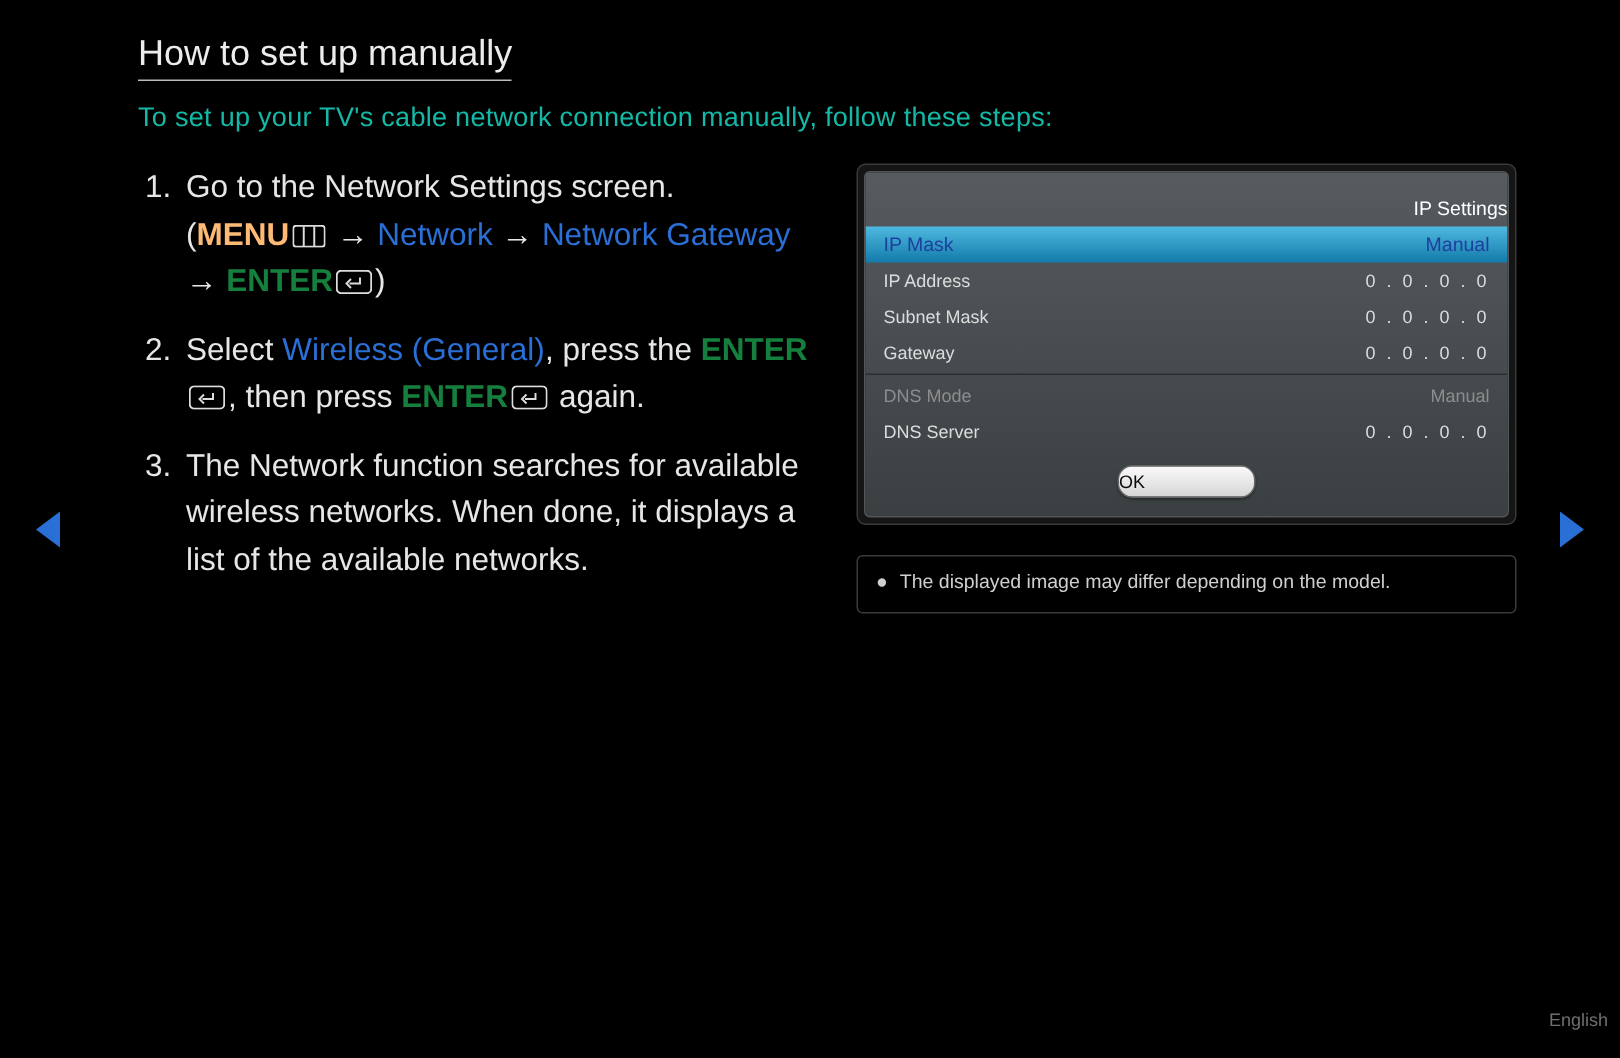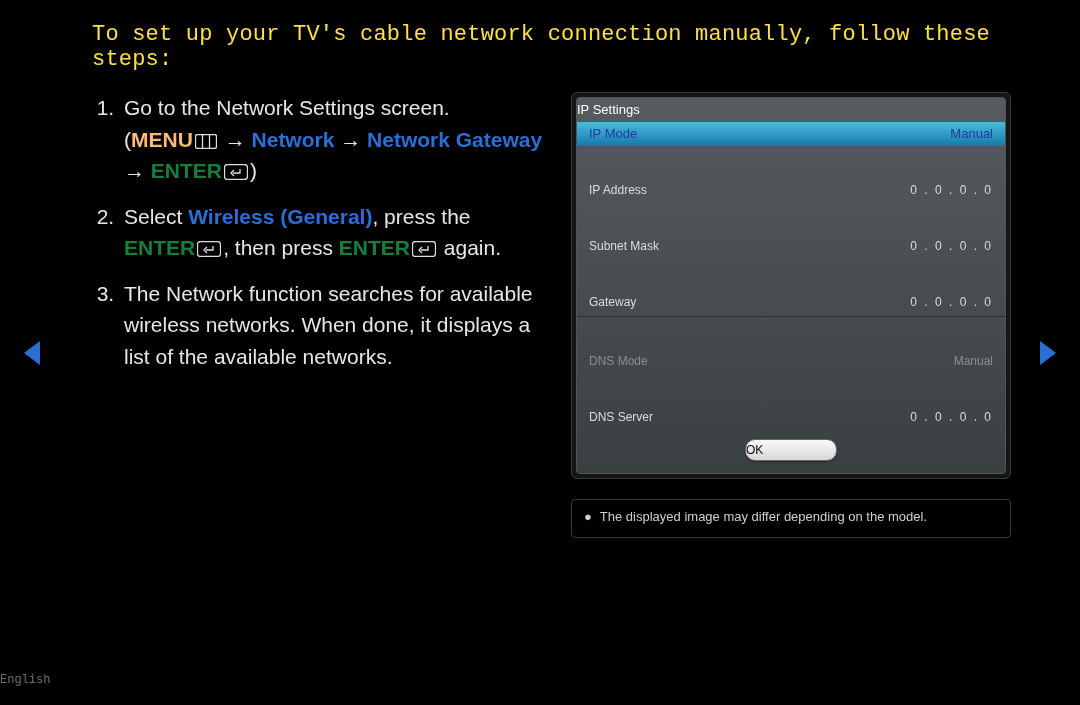--- a/index.html
+++ b/index.html
@@ -22,26 +22,25 @@
   .title {
     font-size: 24px;
     font-weight: 400;
     color: #ececec;
     border-bottom: 1px solid #bbb;
     display: inline-block;
     padding-bottom: 3px;
     margin-bottom: 14px;
   }
   .intro {
-    font-size: 22px;
+    font-size: 18px;
     font-weight: 300;
-    color: #fde047;
+    color: #14b8a6;
     margin-bottom: 20px;
     letter-spacing: 0.2px;
-    font-family: Liberation Mono, monospace;
   }
   .cols {
     display: flex;
     gap: 24px;
   }
   .left {
     width: 455px;
   }
   ol.steps {
     margin: 0;
@@ -51,21 +50,21 @@
   ol.steps li {
     font-size: 21px;
     font-weight: 300;
     line-height: 1.5;
     color: #e6e6e6;
     margin-bottom: 14px;
     padding-left: 4px;
   }
   .kw-menu { font-weight: 700; color:#fdba74; }
   .kw-enter { font-weight: 700; color:#15803d; }
-  .kw-blue { font-weight: 700; color:#2a6fd6; }
+  .kw-blue { font-weight: 400; color:#2a6fd6; }
   .arrow { color:#e6e6e6; }
   .icon-menu, .icon-enter {
     display:inline-block;
     vertical-align: -2px;
     margin: 0 2px;
   }
   .icon-menu svg, .icon-enter svg { display:block; }
 
   
   .right { width: 440px; }
@@ -76,41 +75,40 @@
     margin-bottom: 12px;
     background: #151515;
   }
   .panel {
     border: 1px solid #555;
     border-radius: 4px;
     background: linear-gradient(#555b5f, #3a3f42);
     overflow: hidden;
   }
   .panel-title {
-    text-align: left;
+    text-align: right;
     font-size: 13px;
     color: #fff;
-    padding: 4px 0 5px;
+    padding: 16px 0 5px;
   }
   .hl-row {
     background: linear-gradient(#4eb9e0, #137aa9);
     display:flex;
     justify-content: space-between;
     padding: 4px 12px 5px;
     font-size: 13px;
   }
   .hl-row .lab { color: #1e3f9e; font-weight:500; }
   .hl-row .val { color: #1e3f9e; font-weight:500; }
   .row {
     display:flex;
     justify-content: space-between;
     padding: 5px 12px;
     font-size: 12px;
     color:#dcdcdc;
-    margin-top:32px;
   }
   .row.dim .lab, .row.dim .val { color:#8d8d8d; }
   .val.mono { letter-spacing: 2px; }
   .divider { height:1px; background:#2e2e2e; margin:2px 0; }
   .okbtn {
     display:block;
     margin: 10px auto 12px;
     width: 90px;
     text-align:left;
     font-size: 12px;
@@ -137,31 +135,31 @@
   .nav-left, .nav-right {
     position:absolute;
     top: 340px;
     cursor:pointer;
   }
   .nav-left { left: 22px; }
   .nav-right { right: 22px; }
   .footer {
     position:absolute;
     bottom: 18px;
-    left:0; right:18px;
-    text-align:left;
+    left:0; right:8px;
+    text-align:right;
     font-size: 12px;
     color:#6f6f6f;
-    font-family:Liberation Mono, monospace;
   }
 </style>
 </head>
 <body>
 
 <div class="page">
+  <div class="title">How to set up manually</div>
   <div class="intro">To set up your TV's cable network connection manually, follow these steps:</div>
 
   <div class="cols">
     <div class="left">
       <ol class="steps">
         <li>
           <span>Go to the Network Settings screen.</span><br>
           (<span class="kw-menu">MENU</span><span class="icon-menu"><svg width="22" height="15">
                 <rect x="0.5" y="0.5" width="21" height="14" rx="2" fill="none" stroke="#ddd" stroke-width="1.3"></rect>
                 <line x1="7.5" y1="1" x2="7.5" y2="14" stroke="#ddd" stroke-width="1.3"></line>
@@ -194,21 +192,21 @@
 
         <li>The Network function searches for available wireless networks. When done, it displays a list of the available networks.</li>
       </ol>
     </div>
 
     <div class="right">
       <div class="panel-wrap">
         <div class="panel">
           <div class="panel-title">IP Settings</div>
           <div class="hl-row">
-            <span class="lab">IP Mode</span>
+            <span class="lab">IP Mask</span>
             <span class="val">Manual</span>
           </div>
           <div class="row">
             <span class="lab">IP Address</span>
             <span class="val mono">0 . 0 . 0 . 0</span>
           </div>
           <div class="row">
             <span class="lab">Subnet Mask</span>
             <span class="val mono">0 . 0 . 0 . 0</span>
           </div>

